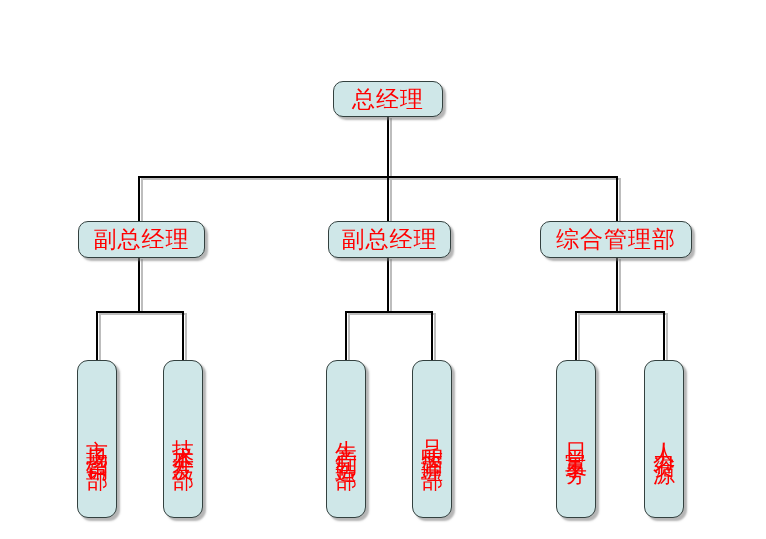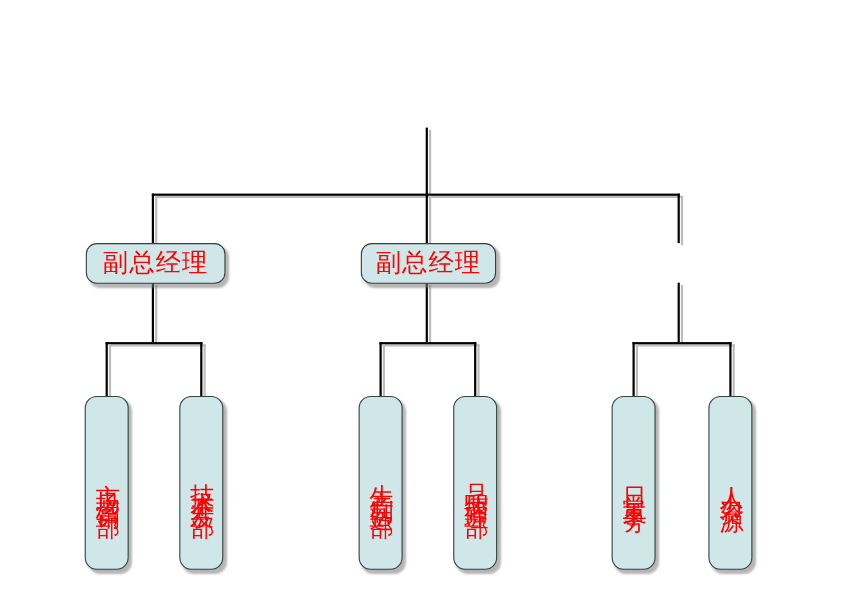--- a/index.html
+++ b/index.html
@@ -105,26 +105,32 @@
 
   <div class="line-shadow" style="left:619px; top:259px; width:2px; height:54px;"></div>
   <div class="line" style="left:616px; top:257px; width:2px; height:54px;"></div>
   <div class="line-shadow" style="left:578px; top:313px; width:90px; height:2px;"></div>
   <div class="line" style="left:575px; top:311px; width:90px; height:2px;"></div>
   <div class="line-shadow" style="left:578px; top:313px; width:2px; height:50px;"></div>
   <div class="line" style="left:575px; top:311px; width:2px; height:50px;"></div>
   <div class="line-shadow" style="left:666px; top:313px; width:2px; height:50px;"></div>
   <div class="line" style="left:663px; top:311px; width:2px; height:50px;"></div>
 
+  <div class="node node-h" style="left:333px; top:81px; width:110px; height:36px;">
+    <span>总经理</span>
+  </div>
 
   <div class="node node-h" style="left:78px; top:221px; width:127px; height:37px;">
     <span>副总经理</span>
   </div>
   <div class="node node-h" style="left:328px; top:221px; width:123px; height:37px;">
     <span>副总经理</span>
+  </div>
+  <div class="node node-h" style="left:540px; top:221px; width:152px; height:37px;">
+    <span>综合管理部</span>
   </div>
 
   <div class="node node-v" style="left:77px; top:360px; width:40px; height:158px;">
     <span class="vtext">市场营销部</span>
   </div>
   <div class="node node-v" style="left:163px; top:360px; width:40px; height:158px;">
     <span class="vtext">技术开发部</span>
   </div>
 
   <div class="node node-v" style="left:326px; top:360px; width:40px; height:158px;">

